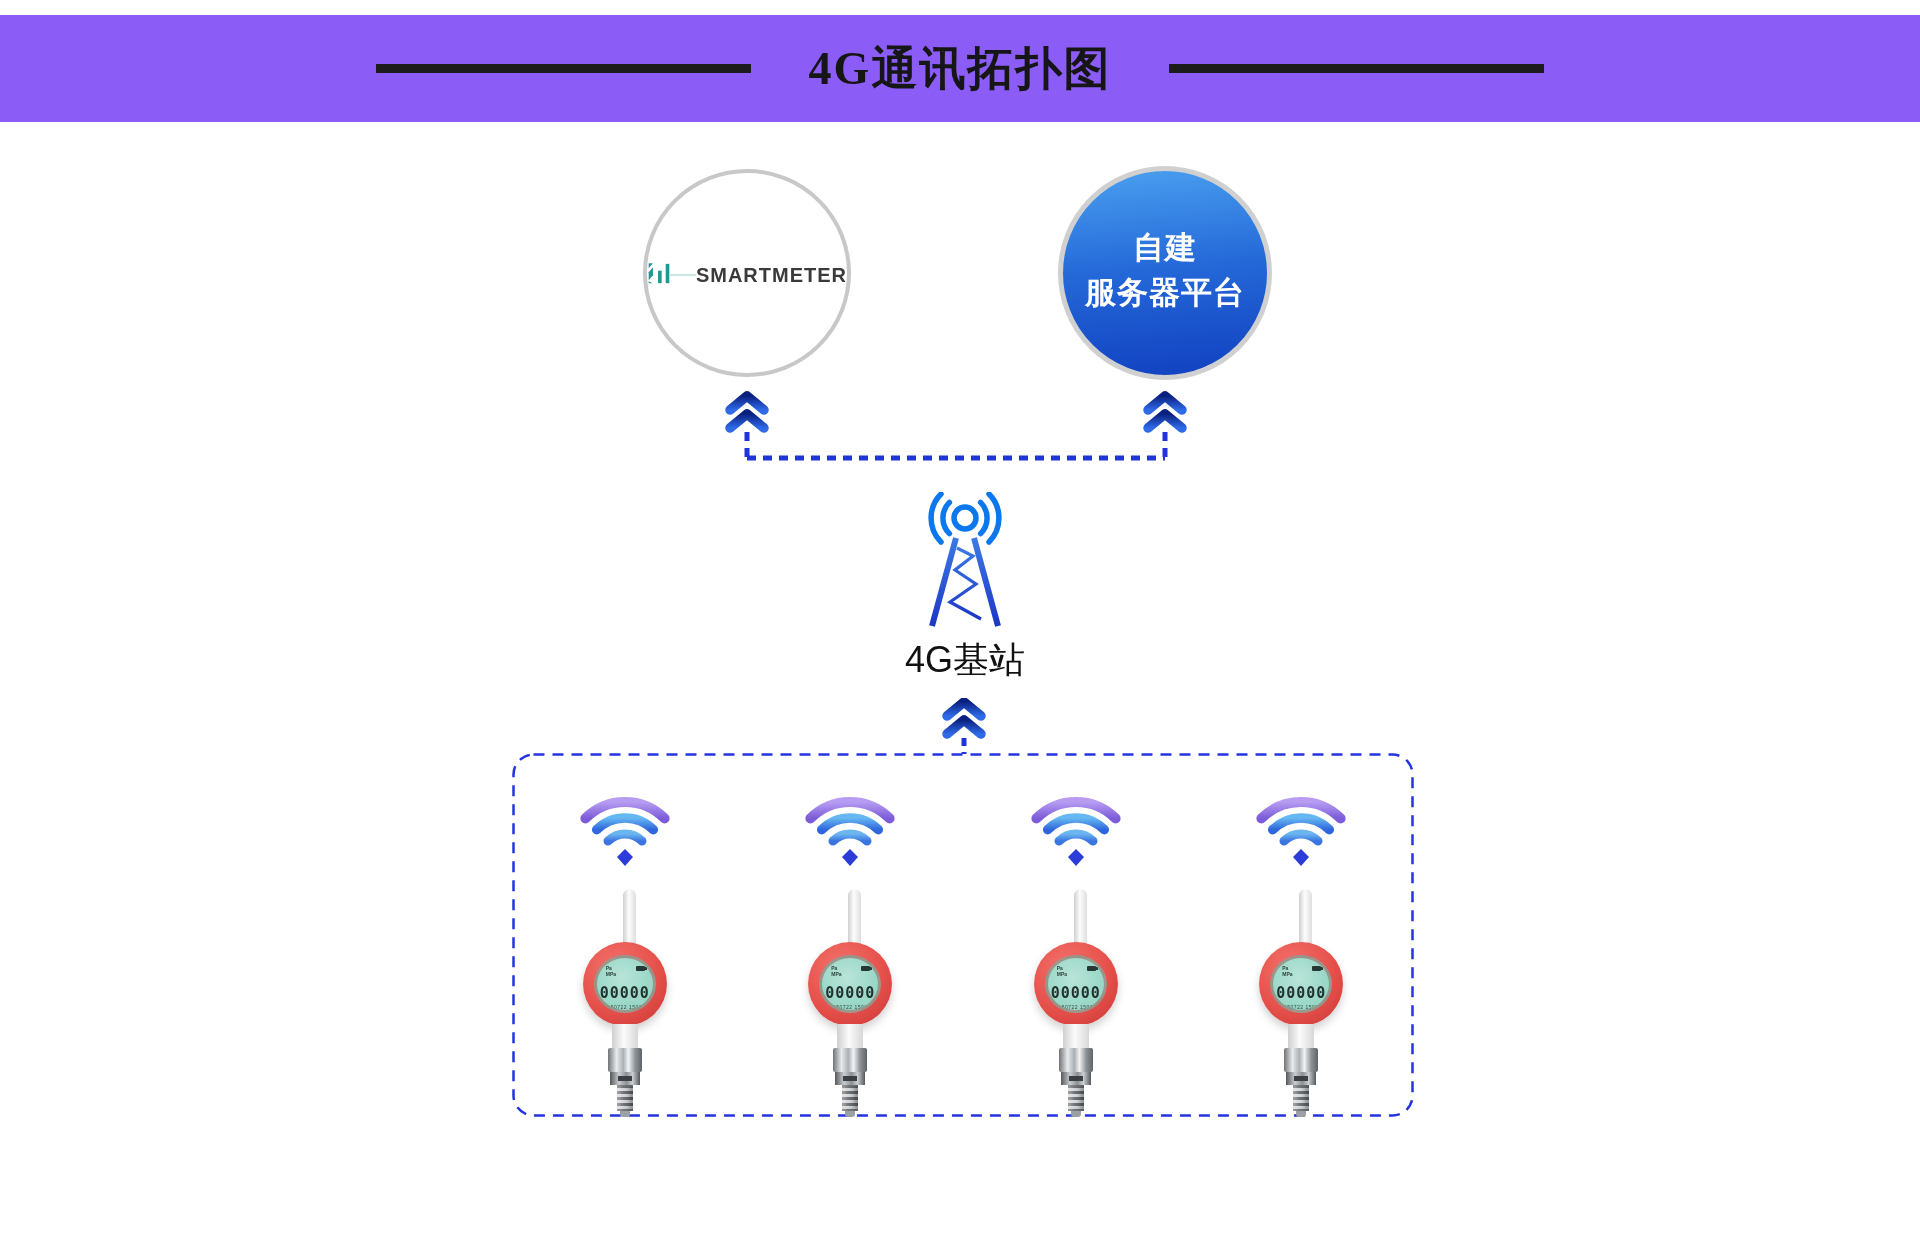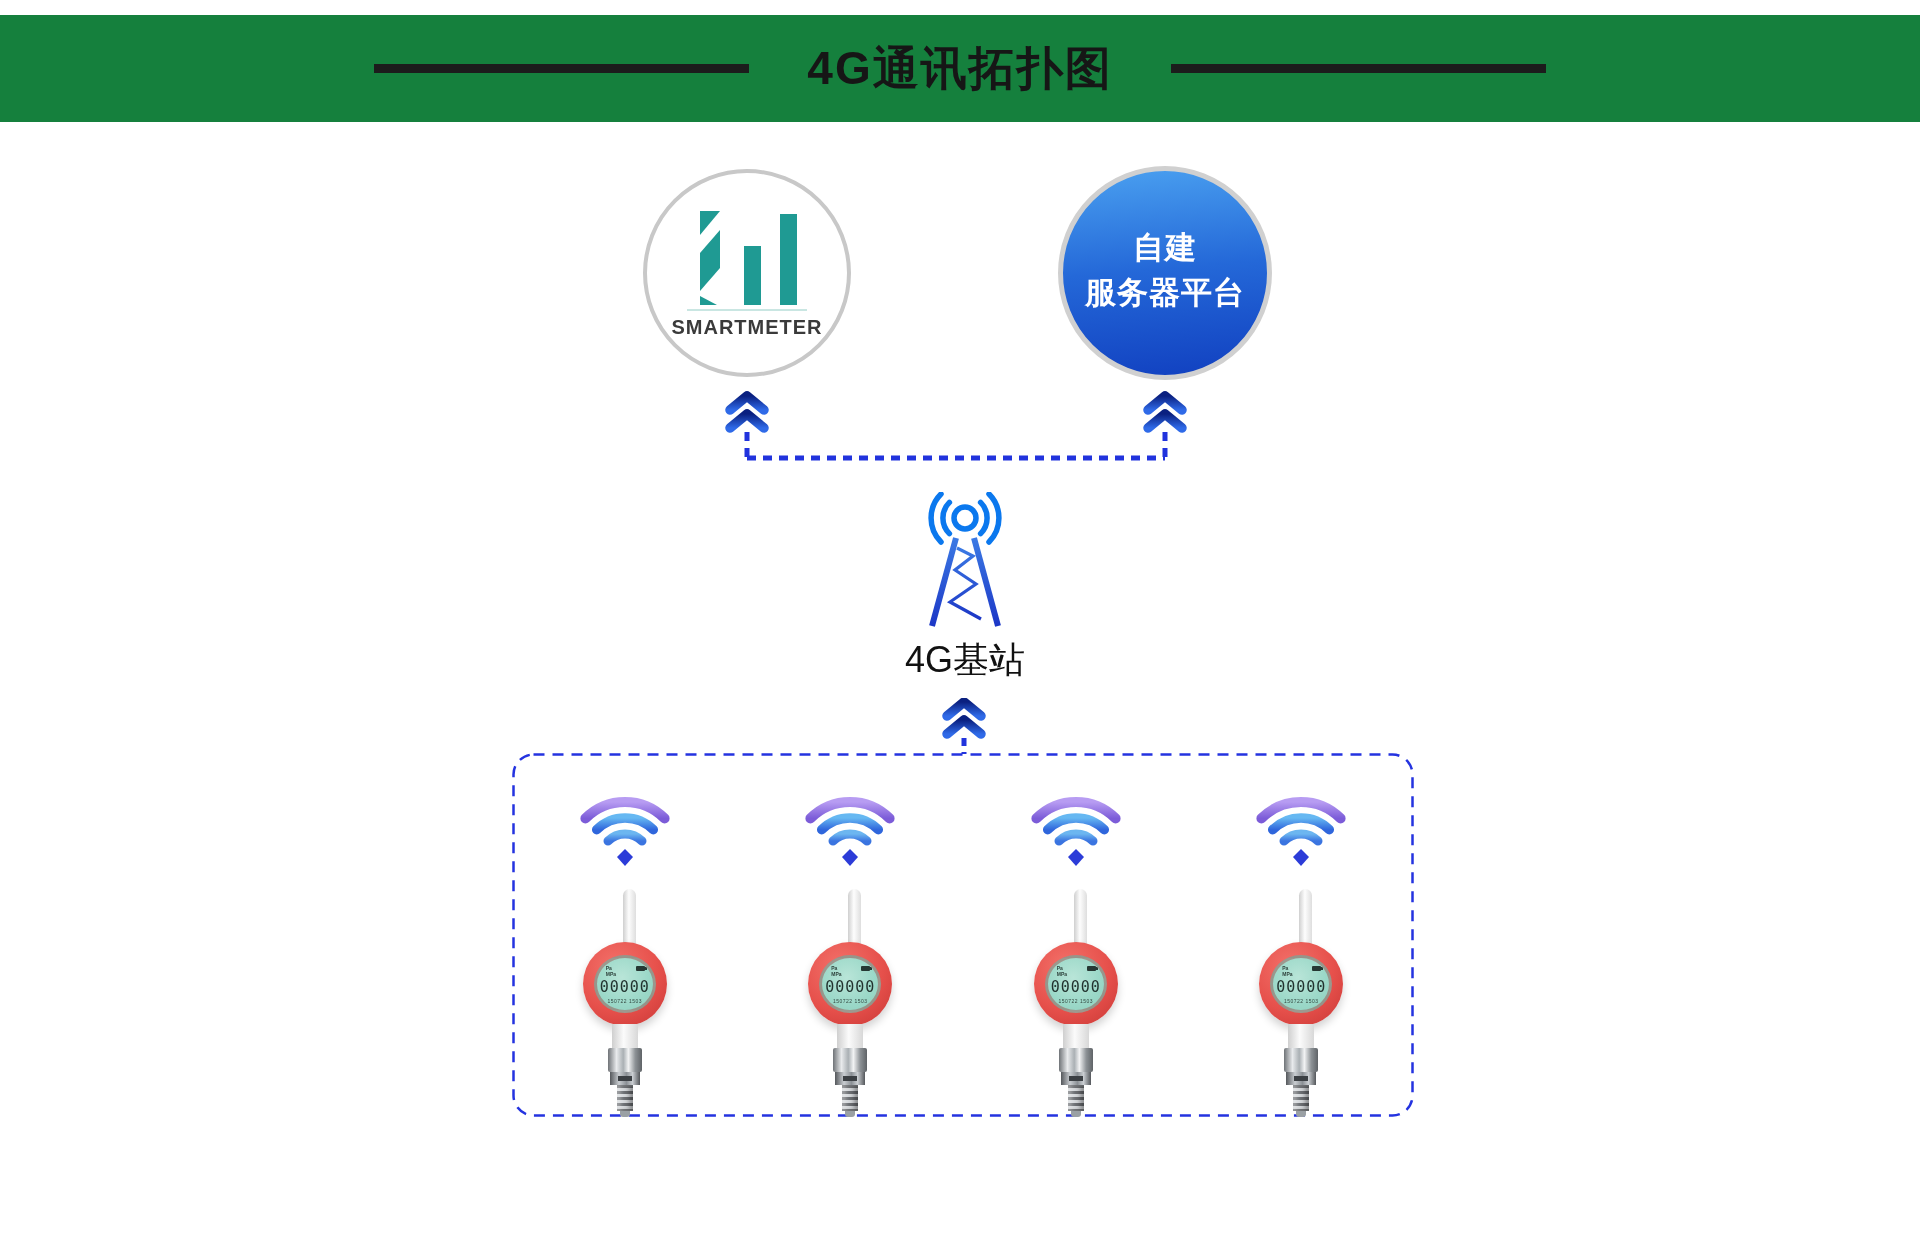--- a/index.html
+++ b/index.html
@@ -3,30 +3,30 @@
 <meta charset="utf-8">
 <style>
   * { margin:0; padding:0; box-sizing:border-box; }
   html,body { background:#ffffff; }
   body { font-family:"Liberation Sans", sans-serif; }
   .canvas { position:relative; width:1920px; height:1239px; background:#ffffff; overflow:hidden; }
 
   
   .header-band {
     position:absolute; left:0; top:15px; width:1920px; height:107px;
-    background:#15803d; display:flex; align-items:center; justify-content:center; gap:58px;
+    background:#8b5cf6; display:flex; align-items:center; justify-content:center; gap:58px;font-family:Liberation Serif, serif;
   }
   .header-rule { width:375px; height:9px; background:#1c1c1c; }
   .page-title { font-size:46px; font-weight:bold; color:#161616; letter-spacing:2px; }
 
   
   .circle-smartmeter {
     position:absolute; left:643px; top:169px; width:208px; height:208px;
     border-radius:50%; background:#ffffff; border:4px solid #c8c8c8;
-    display:flex; flex-direction:column; align-items:center; justify-content:center;
+    display:flex; flex-direction:row; align-items:center; justify-content:center;
   }
   .logo-underline { width:120px; height:2px; background:#c9e6e2; margin-top:3px; }
   .brand-text { margin-top:5px; font-size:20px; font-weight:bold; color:#3a3a3a; letter-spacing:1px; }
 
   .circle-server {
     position:absolute; left:1058px; top:166px; width:214px; height:214px;
     border-radius:50%; border:5px solid #d0d0d0;
     background:linear-gradient(175deg,#4aa0f0 0%, #2468d8 48%, #1140c0 100%);
     display:flex; flex-direction:column; align-items:center; justify-content:center;font-family:Liberation Mono, monospace;
   }
@@ -68,22 +68,22 @@
     width:62px; height:58px; border-radius:50%;
     background:radial-gradient(circle at 45% 38%, #b9e5d8 0%, #9bd8c8 60%, #8fcfbe 100%);
     border:3px solid rgba(150,30,30,0.35);
     overflow:hidden; position:relative;
   }
   .lcd-top { display:flex; justify-content:space-between; align-items:flex-start; padding:7px 8px 0 9px; }
   .lcd-units { font-size:5px; line-height:1.2; color:#2e423c; font-weight:bold; }
   .lcd-battery { width:9px; height:5px; background:#263833; border-radius:1px; position:relative; margin-top:1px; }
   .lcd-battery::after { content:""; position:absolute; right:-2px; top:1px; width:2px; height:3px; background:#263833; }
   .lcd-value {
-    text-align:center; margin-top:1px; font-family:"DejaVu Sans Mono", monospace;
-    font-size:15px; font-weight:normal; color:#22332f; letter-spacing:1px;
+    text-align:center; margin-top:7px; font-family:"DejaVu Sans Mono", monospace;
+    font-size:15px; font-weight:bold; color:#22332f; letter-spacing:1px;
   }
   .lcd-footer { text-align:center; margin-top:2px; font-size:5px; letter-spacing:0.5px; color:#32463f; }
 
   .meter .neck {
     position:absolute; left:52px; top:135px; width:26px; height:26px;
     background:linear-gradient(90deg,#cfcfcf,#fbfbfb 45%,#d8d8d8);
   }
   .meter .collar {
     position:absolute; left:48px; top:159px; width:34px; height:24px; border-radius:2px;
     background:linear-gradient(90deg,#6f7377,#e8eaec 25%,#aab0b4 45%,#f2f3f4 60%,#8d9296 80%,#5f6367);

